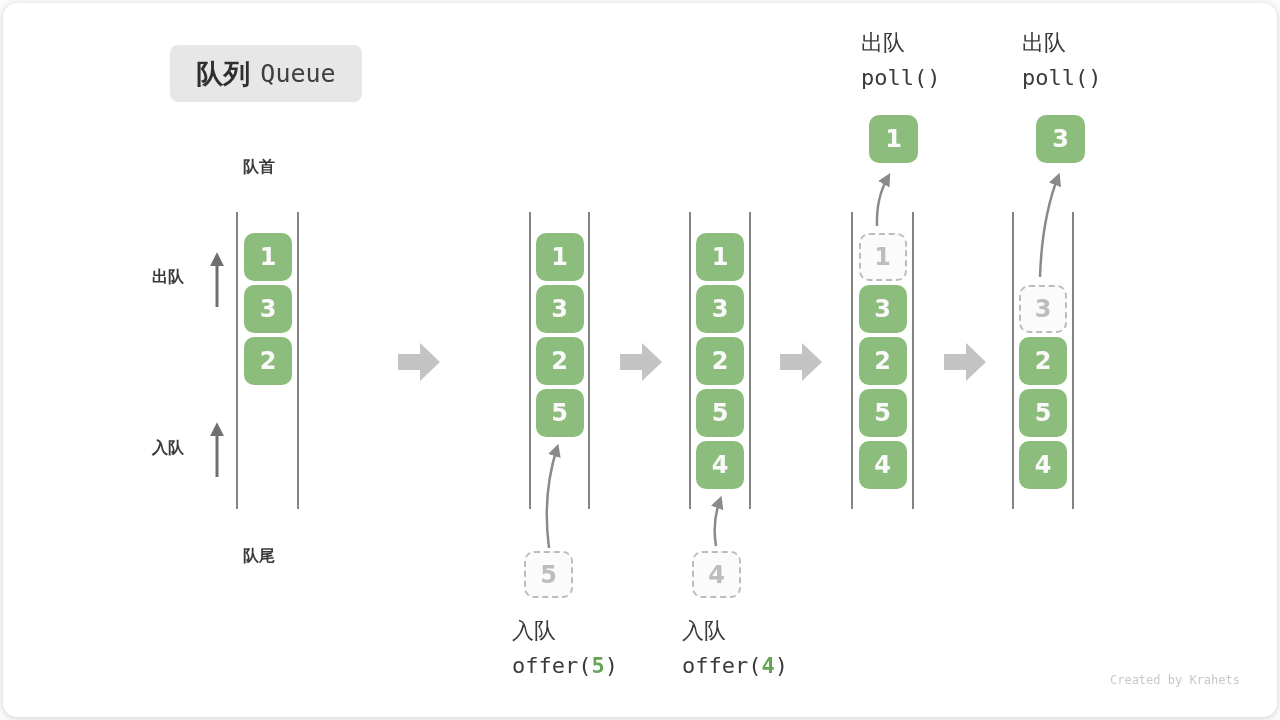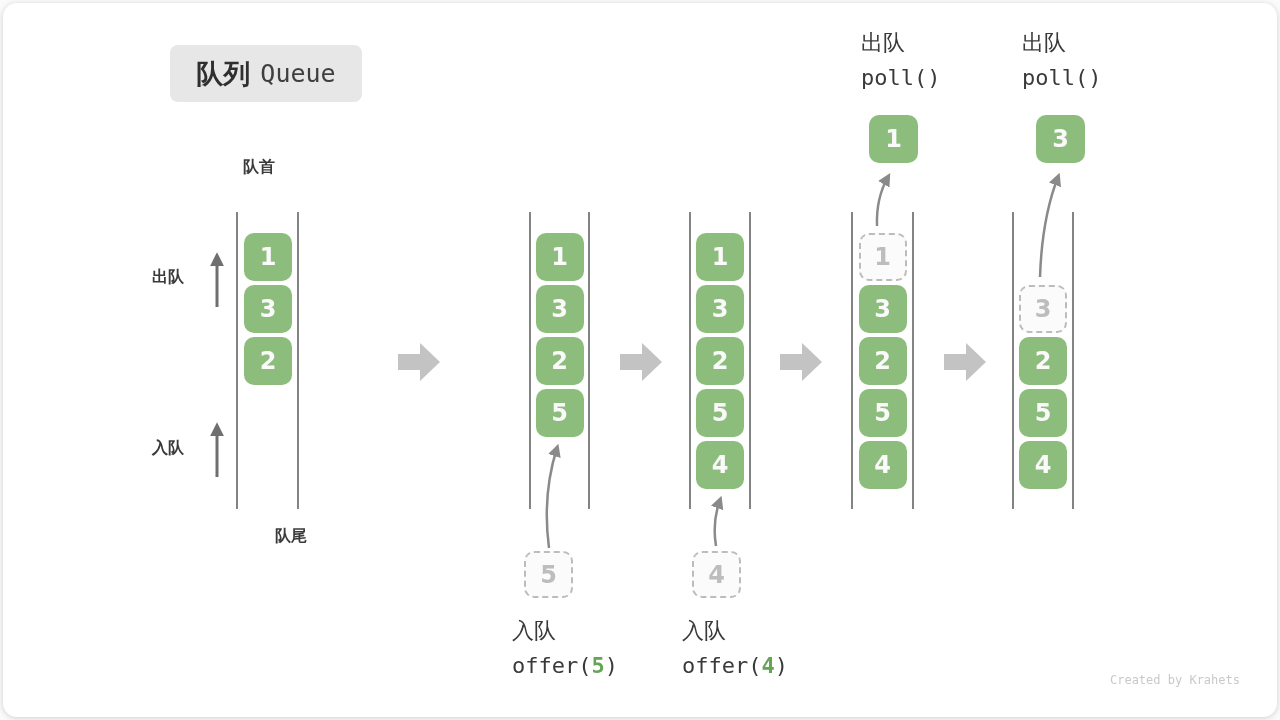--- a/index.html
+++ b/index.html
@@ -91,21 +91,21 @@
       <path d="M1040,277 Q1042,218 1058,177"></path>
     </g>
   </svg>
 
   <div class="title-box">
     <span class="title-zh">队列</span>
     <span class="title-en">Queue</span>
   </div>
 
   <div class="side-label" style="left:243px;top:157px;">队首</div>
-  <div class="side-label" style="left:243px;top:526px;margin-left:32px;">队尾</div>
+  <div class="side-label" style="left:243px;top:546px;">队尾</div>
   <div class="side-label" style="left:152px;top:267px;">出队</div>
   <div class="side-label" style="left:152px;top:438px;">入队</div>
 
   <div id="slot-layer">
       <div class="qbox solid" style="left: 244px; top: 233px;">1</div>
       <div class="qbox solid" style="left: 244px; top: 285px;">3</div>
       <div class="qbox solid" style="left: 244px; top: 337px;">2</div>
       <div class="qbox solid" style="left: 535.5px; top: 233px;">1</div>
       <div class="qbox solid" style="left: 535.5px; top: 285px;">3</div>
       <div class="qbox solid" style="left: 535.5px; top: 337px;">2</div>

